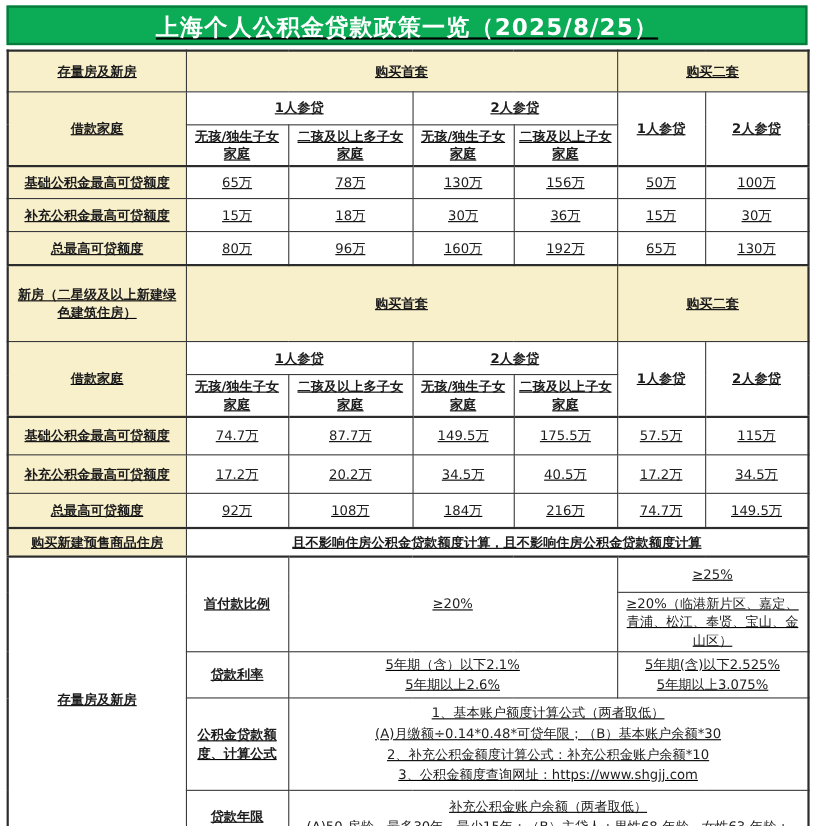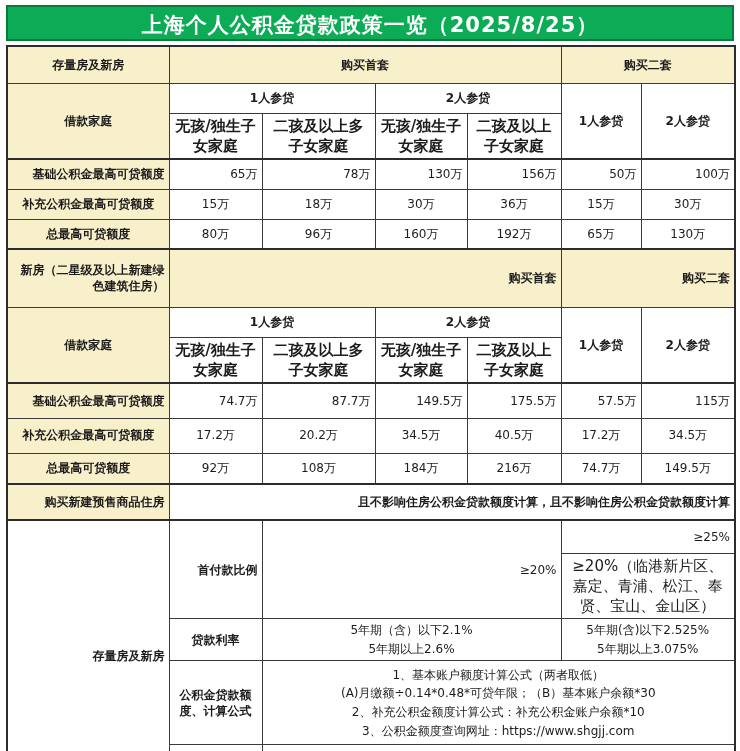--- a/index.html
+++ b/index.html
@@ -3,20 +3,21 @@
 <meta charset="utf-8">
 <style>
   html,body{margin:0;padding:0;background:#ffffff;}
   .page{
     position:relative;
     width:740px;height:751px;
     background:#ffffff;
     font-family:"DejaVu Sans","Liberation Sans",sans-serif;
     overflow:hidden;
     box-sizing:border-box;
+    text-decoration:underline;
   }
   .title-bar{
     margin:5px 6px 4px 6px;
     height:36px;
     line-height:36px;
     background:#0cab55;
     border:2px solid #077a3c;
     box-sizing:border-box;
     text-align:center;
     color:#ffffff;
@@ -38,23 +39,23 @@
     vertical-align:middle;
     padding:2px 4px;
     box-sizing:border-box;
     line-height:1.35;
   }
   .cream{background:#f8efcb;}
   .white{background:#ffffff;}
   .bold{font-weight:bold;}
   .left{text-align:left;border-radius:10px;}
   td.vsep{border-left:2px solid #2c2c2c;}
-  tr.tsep td{border-top:2px solid #2c2c2c;text-align:right;}
+  tr.tsep td{border-top:2px solid #2c2c2c;}
   table.policy{border:2px solid #2c2c2c;}
-  .small{font-size:15px;}
+  .small{font-size:12px;}
   .lines div{line-height:1.55;}
   .watermark{
     position:absolute;
     right:18px;
     bottom:26px;
     font-size:19px;
     color:#8f8f8f;
     opacity:0.55;
     letter-spacing:2px;
     pointer-events:none;
@@ -118,21 +119,21 @@
     <tr style="height:30px">
       <td class="cream bold">总最高可贷额度</td>
       <td class="white vsep">80万</td>
       <td class="white">96万</td>
       <td class="white">160万</td>
       <td class="white">192万</td>
       <td class="white vsep">65万</td>
       <td class="white">130万</td>
     </tr>
 
-    <tr style="height:58px" class="tsep">
+    <tr style="height:70px" class="tsep">
       <td class="cream bold">新房（二星级及以上新建绿色建筑住房）</td>
       <td class="cream bold vsep" colspan="4">购买首套</td>
       <td class="cream bold vsep" colspan="2">购买二套</td>
     </tr>
     <tr style="height:30px">
       <td class="cream bold" rowspan="2">借款家庭</td>
       <td class="white bold vsep" colspan="2">1人参贷</td>
       <td class="white bold" colspan="2">2人参贷</td>
       <td class="white bold vsep" rowspan="2">1人参贷</td>
       <td class="white bold" rowspan="2">2人参贷</td>
@@ -164,21 +165,21 @@
     <tr style="height:31px">
       <td class="cream bold">总最高可贷额度</td>
       <td class="white vsep">92万</td>
       <td class="white">108万</td>
       <td class="white">184万</td>
       <td class="white">216万</td>
       <td class="white vsep">74.7万</td>
       <td class="white">149.5万</td>
     </tr>
 
-    <tr style="height:36px" class="tsep">
+    <tr style="height:26px" class="tsep">
       <td class="cream bold">购买新建预售商品住房</td>
       <td class="white bold vsep" colspan="6">且不影响住房公积金贷款额度计算，且不影响住房公积金贷款额度计算</td>
     </tr>
 
     <tr style="height:33px" class="tsep">
       <td class="white bold" rowspan="5">存量房及新房</td>
       <td class="white bold vsep" rowspan="2">首付款比例</td>
       <td class="white" rowspan="2" colspan="3">≥20%</td>
       <td class="white vsep" colspan="2">≥25%</td>
     </tr>

